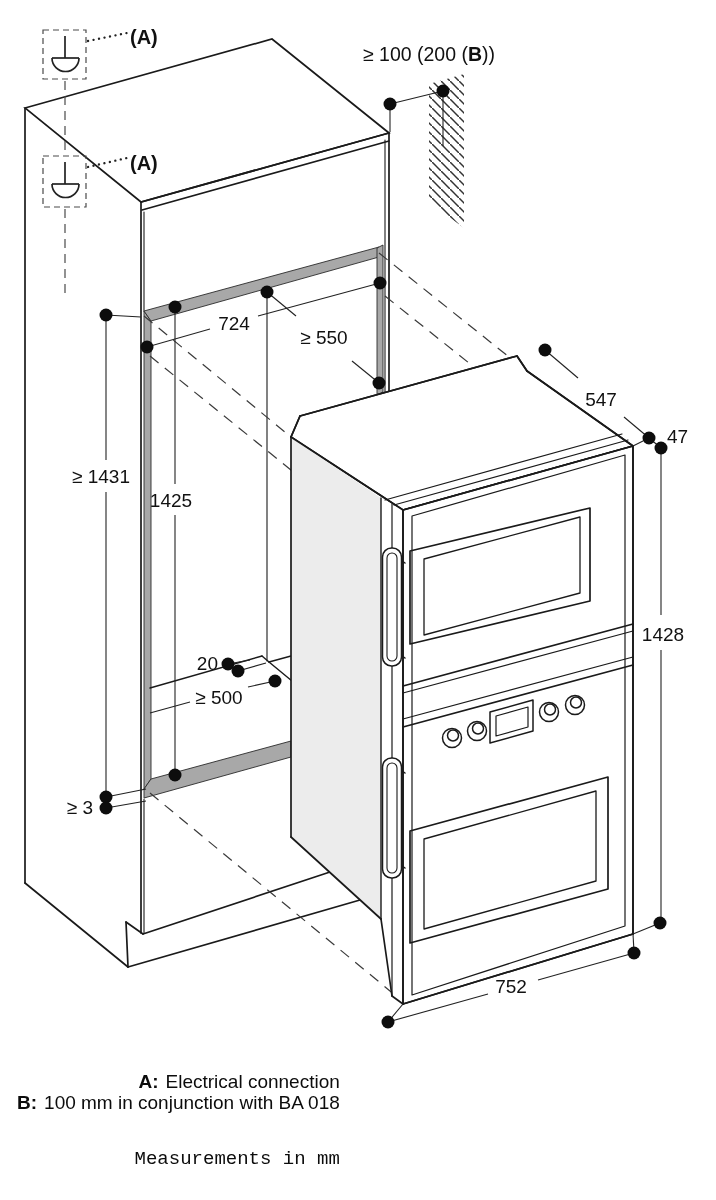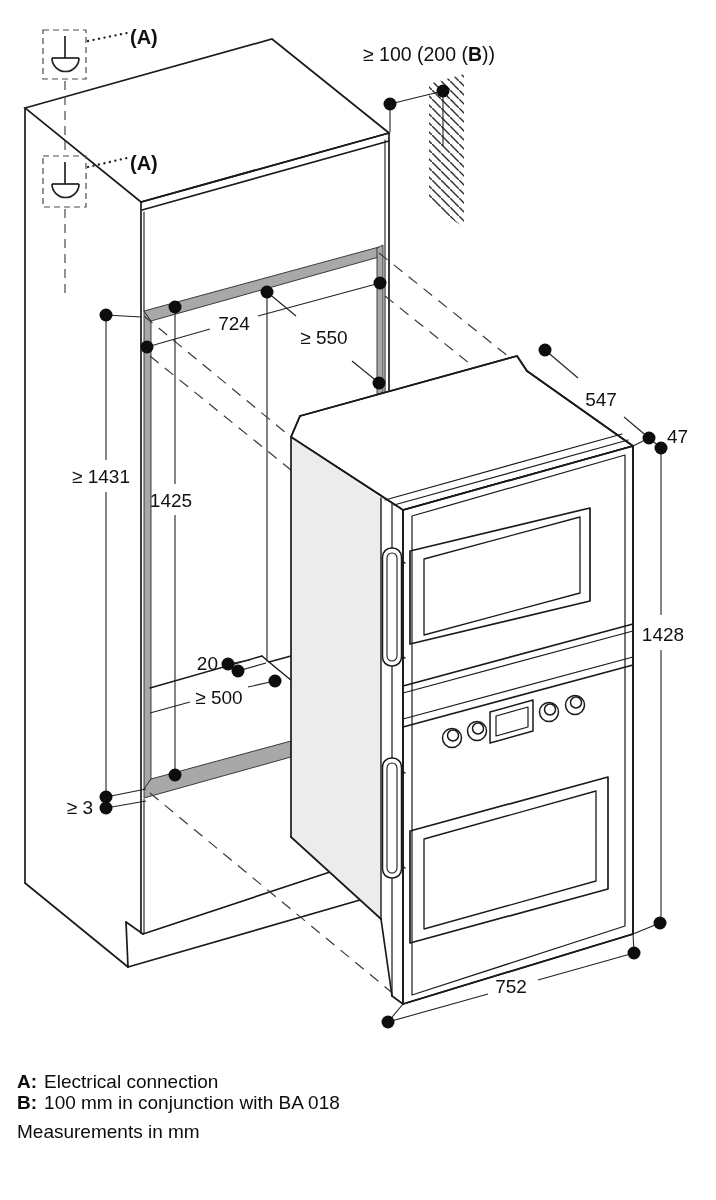--- a/index.html
+++ b/index.html
@@ -3,23 +3,23 @@
 <meta charset="utf-8">
 <title>Installation diagram</title>
 <style>
   html,body{margin:0;padding:0;background:#fff;}
   body{width:716px;height:1200px;position:relative;font-family:"Liberation Sans",sans-serif;}
   .stage{position:absolute;left:0;top:0;width:716px;height:1200px;}
   svg{display:block;}
   svg text{font-family:"Liberation Sans",sans-serif;font-size:19px;fill:#111;}
   svg text.big{font-size:19.5px;}
   svg text.blbl{font-weight:bold;font-size:20px;}
-  .legend{position:absolute;left:17px;top:1071px;font-size:19px;color:#0c0c0c;line-height:21px;}
+  .legend{position:absolute;left:17px;top:1071px;font-size:19px;color:#0c0c0c;line-height:21px;text-align:right;}
   .legend b{margin-right:7px;}
-  .legend .note{margin-top:8px;}
+  .legend .note{margin-top:36px;font-family:Liberation Mono, monospace;}
 </style>
 </head>
 <body>
 
 <div class="stage">
 <svg width="716" height="1200" viewBox="0 0 716 1200">
   <defs>
     <pattern id="hatch" patternUnits="userSpaceOnUse" width="9" height="9">
       <path d="M-2,-2 L11,11" stroke="#333" stroke-width="1.5"></path>
     </pattern>

